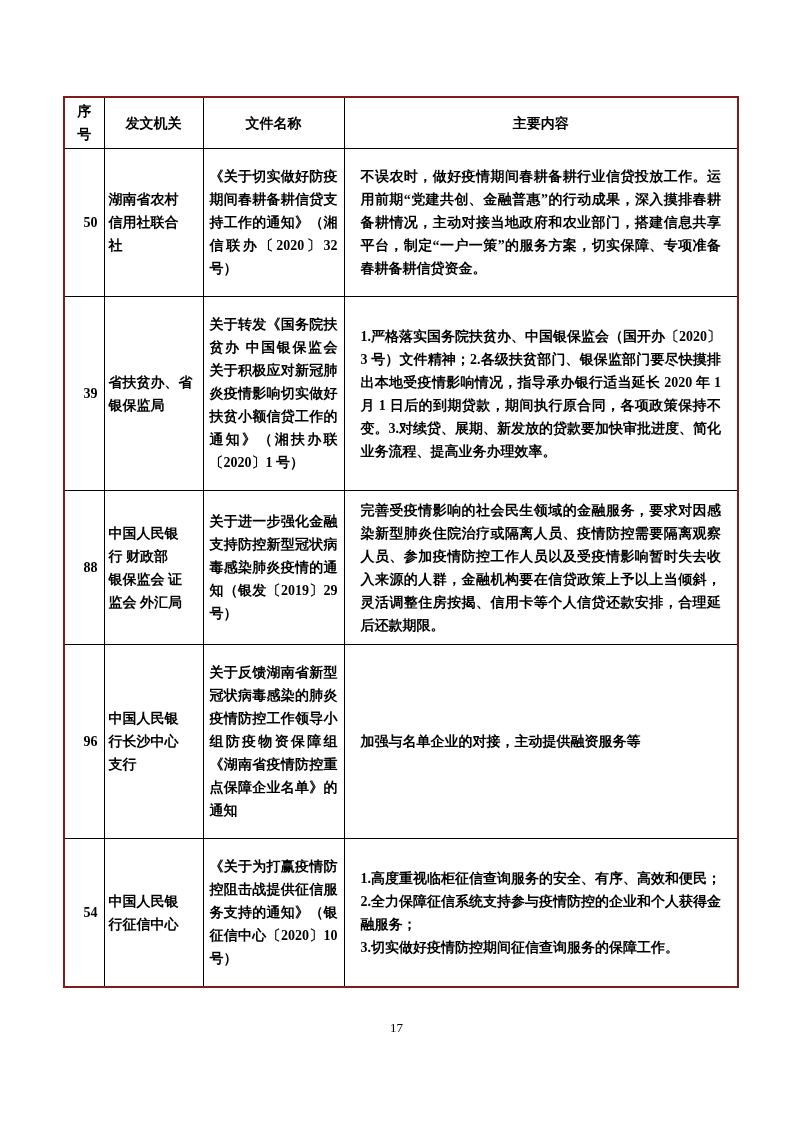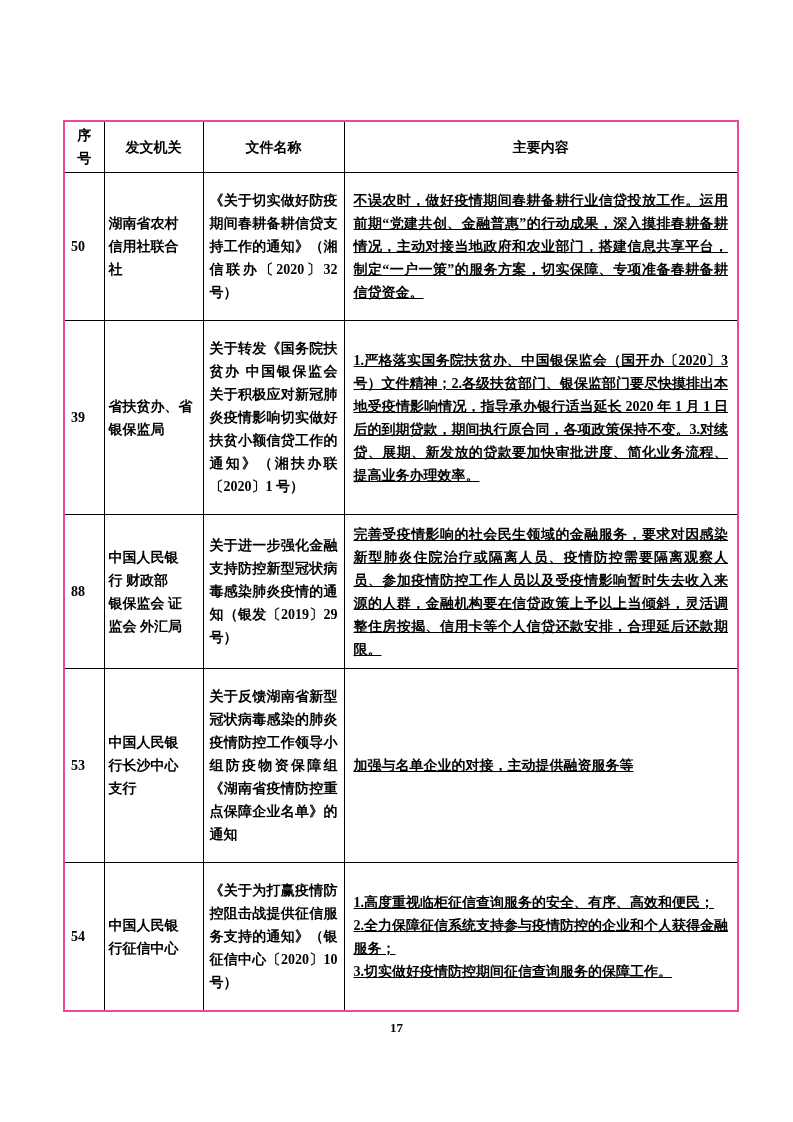--- a/index.html
+++ b/index.html
@@ -16,70 +16,68 @@
     color: #000000;
     overflow: hidden;
   }
   table.doc-table {
     position: absolute;
     left: 63px;
     top: 96px;
     width: 674px;
     border-collapse: collapse;
     table-layout: fixed;
-    border: 2px solid #ec4899;
-    margin-top: 24px;
+    border: 2px solid #7f1d1d;
   }
   .doc-table th,
   .doc-table td {
     border: 1px solid #000000;
     font-size: 14px;
     line-height: 23px;
     font-weight: 700;
     color: #000000;
     vertical-align: middle;
     padding: 2px 6px;
     overflow: hidden;
   }
   .doc-table th {
     text-align: center;
     font-weight: 700;
   }
   th.col-seq {
     padding: 2px 9px; 
   }
   td.cell-seq {
-    text-align: left;
+    text-align: right;
   }
   td.cell-agency {
     white-space: pre-line;
     padding: 2px 4px;
   }
   td.cell-title {
     text-align: justify;
     text-align-last: left;
     padding: 16px 6px;
   }
   td.cell-content {
     text-align: justify;
     text-align-last: left;
-    padding: 2px 9px;
-    text-decoration: underline;
+    padding: 2px 16px;
   }
   td.cell-content p {
     margin: 0;
   }
   .page-number {
     position: absolute;
     top: 1020px;
     left: 0;
     width: 100%;
     text-align: center;
     font-size: 13px;
-    font-weight: 700;
+    font-weight: 400;
     color: #000000;
   }
 </style>
 </head>
 <body>
 
 <div class="page">
 
   <table class="doc-table">
     <colgroup>
@@ -121,21 +119,21 @@
         <td class="cell-agency">中国人民银
 行 财政部
 银保监会 证
 监会 外汇局</td>
         <td class="cell-title">关于进一步强化金融支持防控新型冠状病毒感染肺炎疫情的通知（银发〔2019〕29 号）</td>
         <td class="cell-content">
           <p>完善受疫情影响的社会民生领域的金融服务，要求对因感染新型肺炎住院治疗或隔离人员、疫情防控需要隔离观察人员、参加疫情防控工作人员以及受疫情影响暂时失去收入来源的人群，金融机构要在信贷政策上予以上当倾斜，灵活调整住房按揭、信用卡等个人信贷还款安排，合理延后还款期限。</p>
         </td>
       </tr>
       <tr style="height:161px">
-        <td class="cell-seq">53</td>
+        <td class="cell-seq">96</td>
         <td class="cell-agency">中国人民银
 行长沙中心
 支行</td>
         <td class="cell-title">关于反馈湖南省新型冠状病毒感染的肺炎疫情防控工作领导小组防疫物资保障组《湖南省疫情防控重点保障企业名单》的通知</td>
         <td class="cell-content">
           <p>加强与名单企业的对接，主动提供融资服务等</p>
         </td>
       </tr>
       <tr style="height:135px">
         <td class="cell-seq">54</td>

